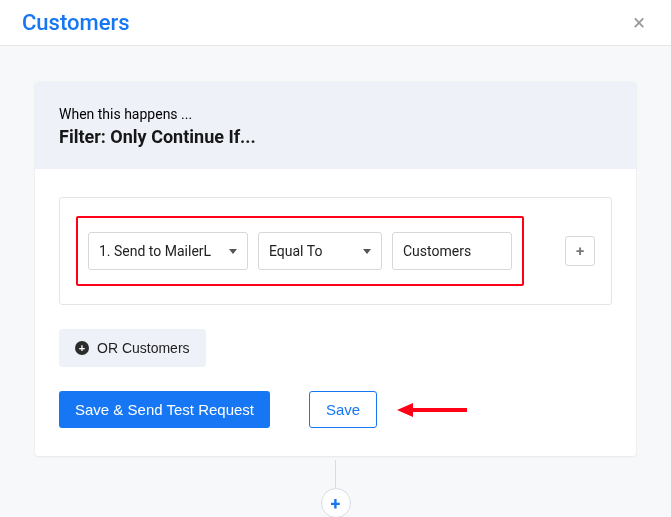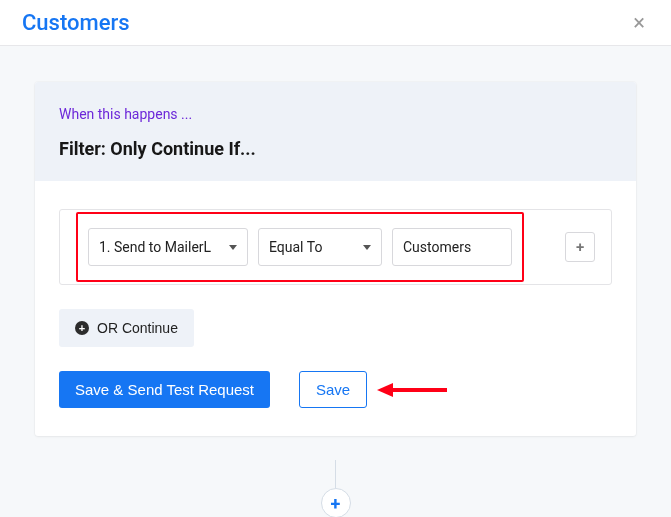--- a/index.html
+++ b/index.html
@@ -39,36 +39,36 @@
     background: #fff;
     border-radius: 3px;
     box-shadow: 0 0 0 1px rgba(0,0,0,0.02), 0 1px 3px rgba(0,0,0,0.05);
   }
   .card-head {
     background: #eef2f8;
     padding: 24px 24px 22px 24px;
     border-radius: 3px 3px 0 0;
   }
   .subtitle {
-    color: #6d28d9;
+    color: #000000;
     font-size: 14px;
   }
   .filter-title {
     font-weight: 700;
     font-size: 18px;
-    margin-top: 16px;
+    margin-top: 4px;
     color: #171717;
   }
   .card-body {
     padding: 28px 24px 28px 24px;
   }
   .rule-box {
     border: 1px solid #e4e4e7;
     border-radius: 3px;
-    padding: 2px 16px;
+    padding: 18px 16px;
     display: flex;
     align-items: center;
     gap: 14px;
   }
   .highlight {
     border: 2px solid #ff0017;
     border-radius: 2px;
     padding: 14px 10px;
     display: flex;
     gap: 10px;
@@ -127,21 +127,21 @@
     color: #fff;
     display: inline-flex;
     align-items: center; justify-content: center;
     font-size: 11px; font-weight: 700;
     line-height: 1;
   }
   .actions {
     margin-top: 24px;
     display: flex;
     align-items: center;
-    gap: 4px;
+    gap: 14px;
   }
   .btn-primary {
     background: #1676f3;
     color: #fff;
     border: none;
     border-radius: 3px;
     padding: 10px 16px;
     font-size: 15px;
     cursor: pointer;
   }
@@ -227,21 +227,21 @@
             <span class="txt">Customers</span>
           </div>
         </div>
         <div class="plus-btn">
           <span>+</span>
         </div>
       </div>
 
       <button class="or-btn">
         <span class="plus-circle">+</span>
-        <span>OR Continue</span>
+        <span>OR Customers</span>
       </button>
 
       <div class="actions">
         <button class="btn-primary">Save &amp; Send Test Request</button>
         <button class="btn-secondary">Save</button>
         <div class="arrow">
           <div class="head"></div>
           <div class="shaft"></div>
         </div>
       </div>

